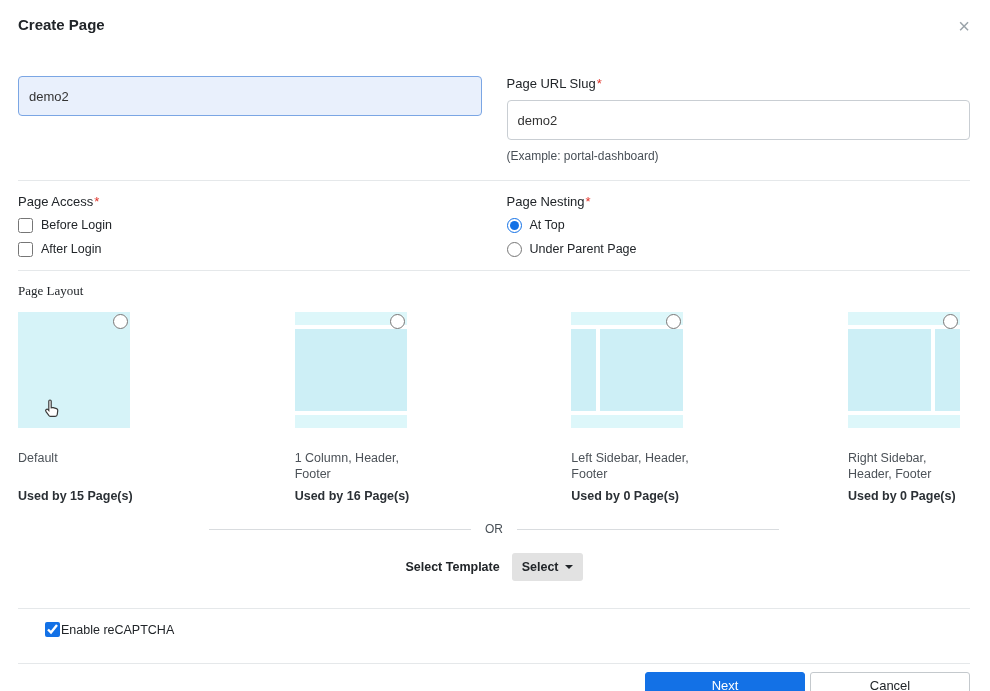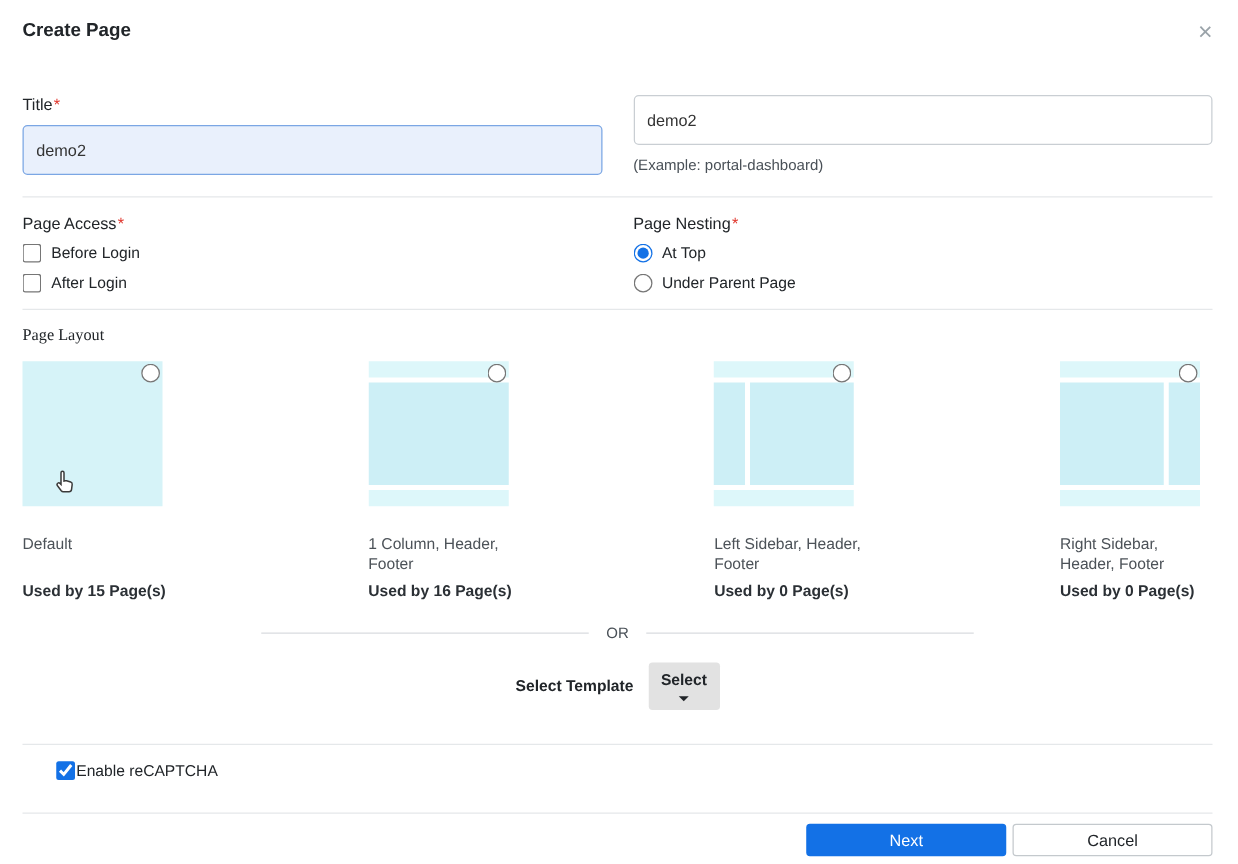--- a/index.html
+++ b/index.html
@@ -63,21 +63,21 @@
   .or-row { display: flex; align-items: center; width: 570px; margin: 19px auto 0; }
   .or-line { flex: 1; height: 1px; background: #d9dcdf; }
   .or-text { padding: 0 14px; font-size: 12px; color: #495057; }
 
   
   .template-row { display: flex; align-items: center; justify-content: center; gap: 12px; margin-top: 17px; }
   .template-label { font-size: 12.5px; font-weight: 600; color: #212529; }
   .select-btn {
     background: #e2e2e2; border: none; border-radius: 3px; padding: 7px 10px;
     font-family: inherit; font-size: 12.5px; font-weight: 700; color: #212529;
-    display: flex; align-items: center; gap: 6px; cursor: pointer; flex-direction: column;
+    display: flex; align-items: center; gap: 6px; cursor: pointer;
   }
   .caret { width: 0; height: 0; border-left: 4px solid transparent; border-right: 4px solid transparent; border-top: 4px solid #212529; }
 
   
   .recaptcha-row { display: flex; align-items: center; gap: 1px; margin-top: 13px; padding-left: 27px; }
   .recaptcha-row label { font-size: 12.5px; cursor: pointer; }
 
   
   .footer { display: flex; justify-content: flex-end; gap: 5px; margin-top: 8px; }
   .btn {
@@ -92,24 +92,24 @@
 
 <div class="modal">
 
   <div class="modal-header">
     <div class="modal-title">Create Page</div>
     <span class="close">×</span>
   </div>
 
   <div class="grid-2">
     <div>
-      <label class="f-label"><span>Title</span><span class="req">*</span></label>
       <input class="input focused" type="text" value="demo2" style="">
     </div>
     <div>
+      <label class="f-label"><span>Page URL Slug</span><span class="req">*</span></label>
       <input class="input" type="text" value="demo2" style="">
       <div class="hint">(Example: portal-dashboard)</div>
     </div>
   </div>
 
   <hr class="divider d1">
 
   <div class="grid-2 section">
     <div>
       <label class="f-label"><span>Page Access</span><span class="req">*</span></label>

